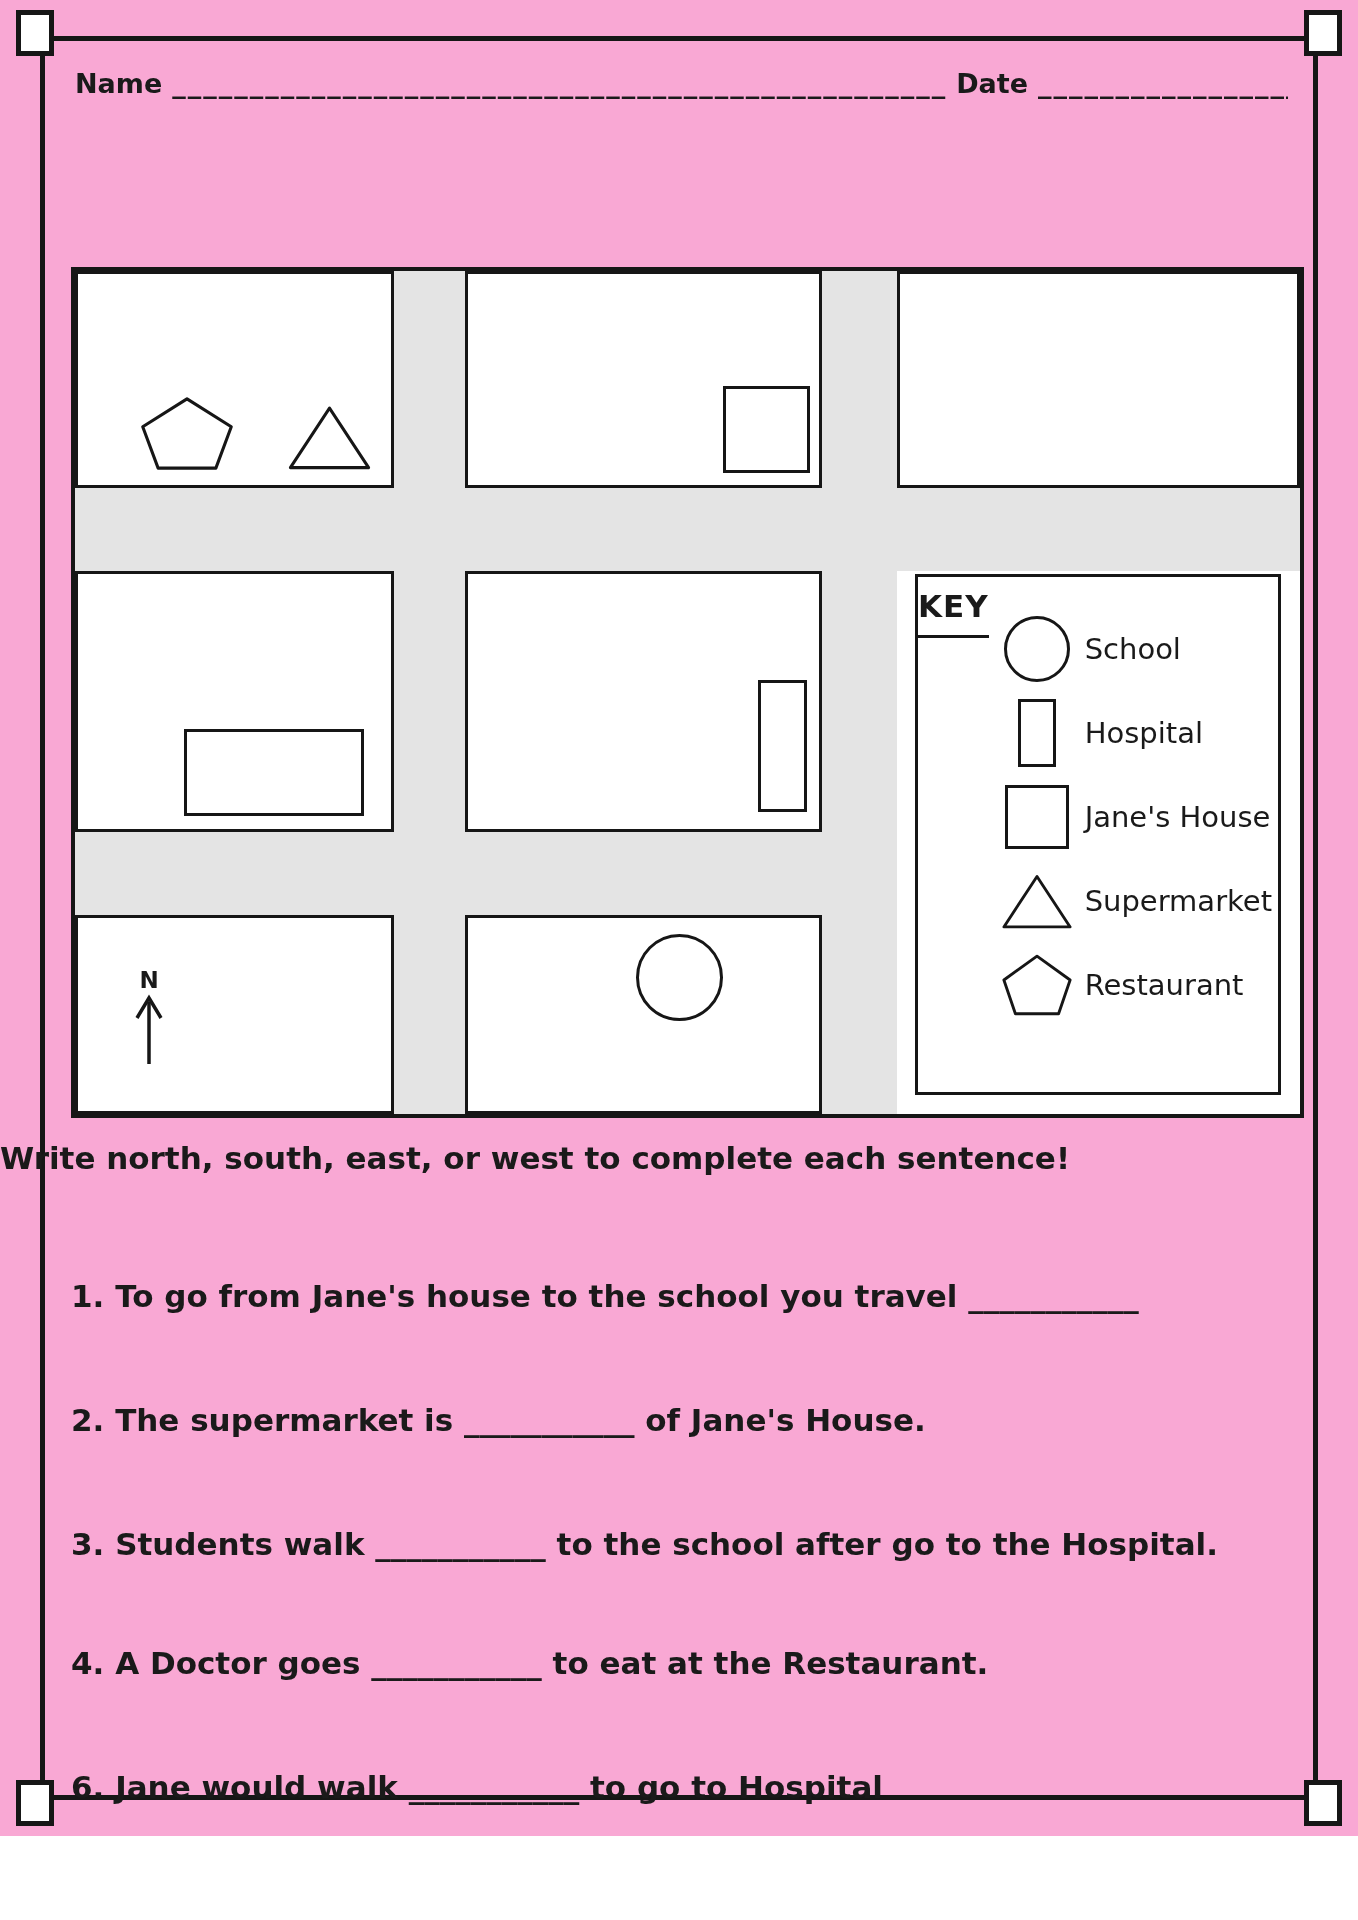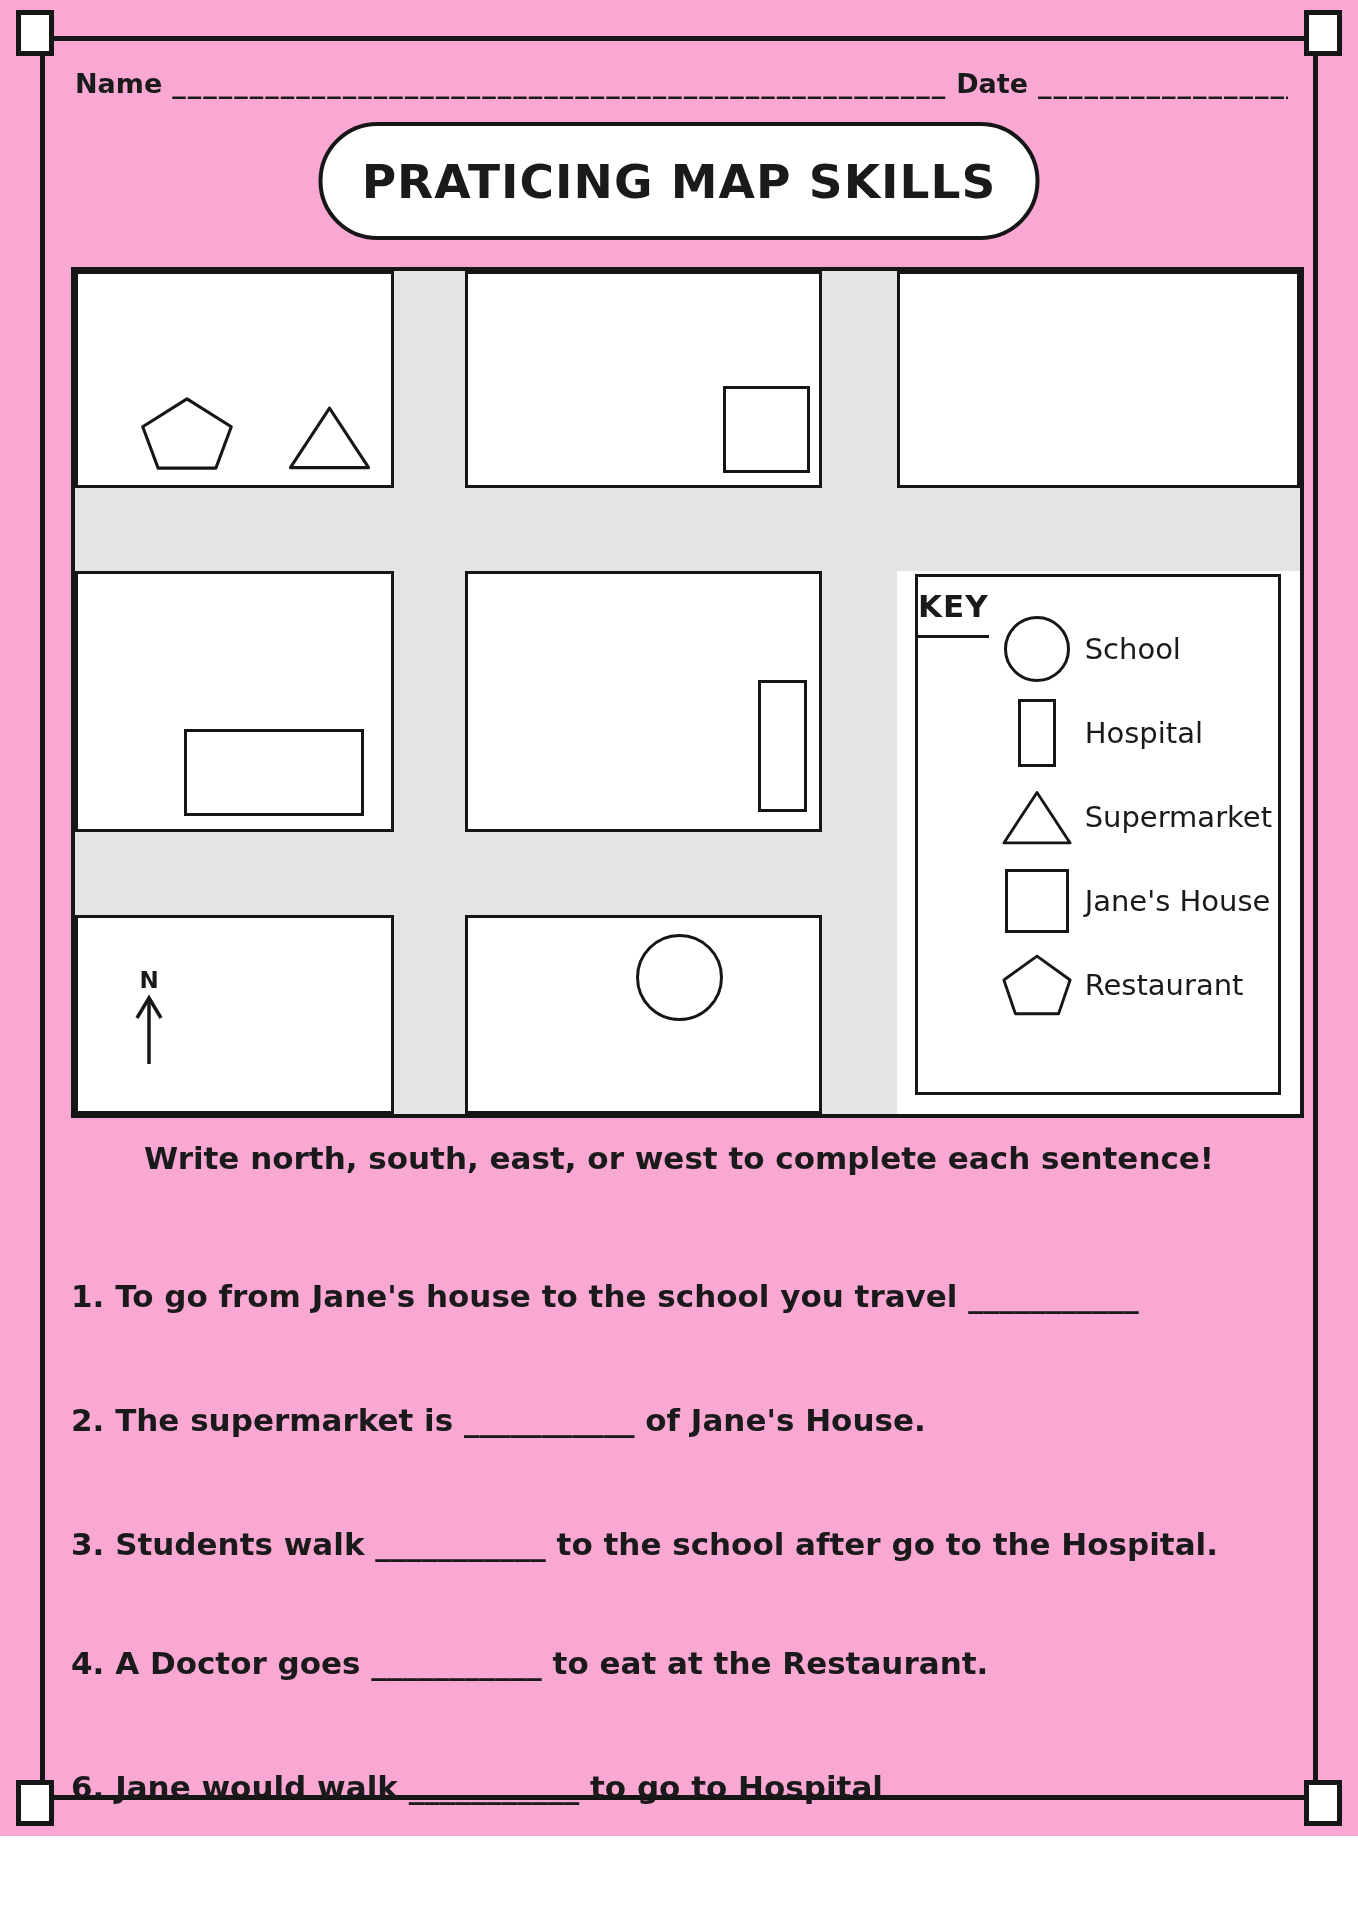--- a/index.html
+++ b/index.html
@@ -92,21 +92,21 @@
   .key-row { height:84px; display:flex; align-items:center; }
   .key-icon-cell { width:96px; display:flex; align-items:center; justify-content:center; }
   .key-label { font-size:29px; font-weight:500; }
   .k-circle { width:60px; height:60px; border:3px solid #161616; border-radius:50%; background:#fff; }
   .k-rect   { width:32px; height:62px; border:3px solid #161616; background:#fff; }
   .k-square { width:58px; height:58px; border:3px solid #161616; background:#fff; }
 
   
   .instruction {
     position:absolute; left:0; right:0; top:1140px;
-    text-align:center; font-size:31px; font-weight:600;
+    font-size:31px; font-weight:600;
   }
   .question {
     position:absolute; left:71px; right:60px;
     font-size:31px; font-weight:600; white-space:nowrap; overflow:hidden;
   }
   .q1 { top:1278px; } .q2 { top:1402px; } .q3 { top:1526px; }
   .q4 { top:1645px; } .q5 { top:1769px; }
 
   svg { display:block; }
 </style>
@@ -121,23 +121,20 @@
   <div class="corner bl"></div>
   <div class="corner br"></div>
 
   <div class="head-row">
     <span>Name</span>
     <span class="blank name-blank">____________________________________________________</span>
     <span>Date</span>
     <span class="blank date-blank">__________________</span>
   </div>
 
-  <div class="title-pill">
-    <span>PRATICING MAP SKILLS</span>
-  </div>
 
   <div class="map">
     <div class="road v1"></div>
     <div class="road v2"></div>
     <div class="road hA"></div>
     <div class="road hB"></div>
 
     <div class="block b-tl"></div>
     <div class="block b-tm"></div>
     <div class="block b-tr"></div>
@@ -183,36 +180,36 @@
 
         <div class="key-row">
           <div class="key-icon-cell">
               <div class="k-rect"></div>
             </div>
           <span class="key-label">Hospital</span>
         </div>
 
         <div class="key-row">
           <div class="key-icon-cell">
+              <div class="k-square"></div>
+            </div>
+          <span class="key-label">Jane's House</span>
+        </div>
+
+        <div class="key-row">
+          <div class="key-icon-cell">
             <svg width="72" height="58" viewBox="0 0 100 80">
               <polygon points="50,6 96,76 4,76" fill="#ffffff" stroke="#161616" stroke-width="4" stroke-linejoin="round"></polygon>
             </svg>
           </div>
           <span class="key-label">Supermarket</span>
         </div>
 
         <div class="key-row">
           <div class="key-icon-cell">
-              <div class="k-square"></div>
-            </div>
-          <span class="key-label">Jane's House</span>
-        </div>
-
-        <div class="key-row">
-          <div class="key-icon-cell">
             <svg width="72" height="64" viewBox="0 0 100 88">
               <polygon points="50,4 96,37 80,84 20,84 4,37" fill="#ffffff" stroke="#161616" stroke-width="4" stroke-linejoin="round"></polygon>
             </svg>
           </div>
           <span class="key-label">Restaurant</span>
         </div>
 
       </div>
     </div>
   </div>

